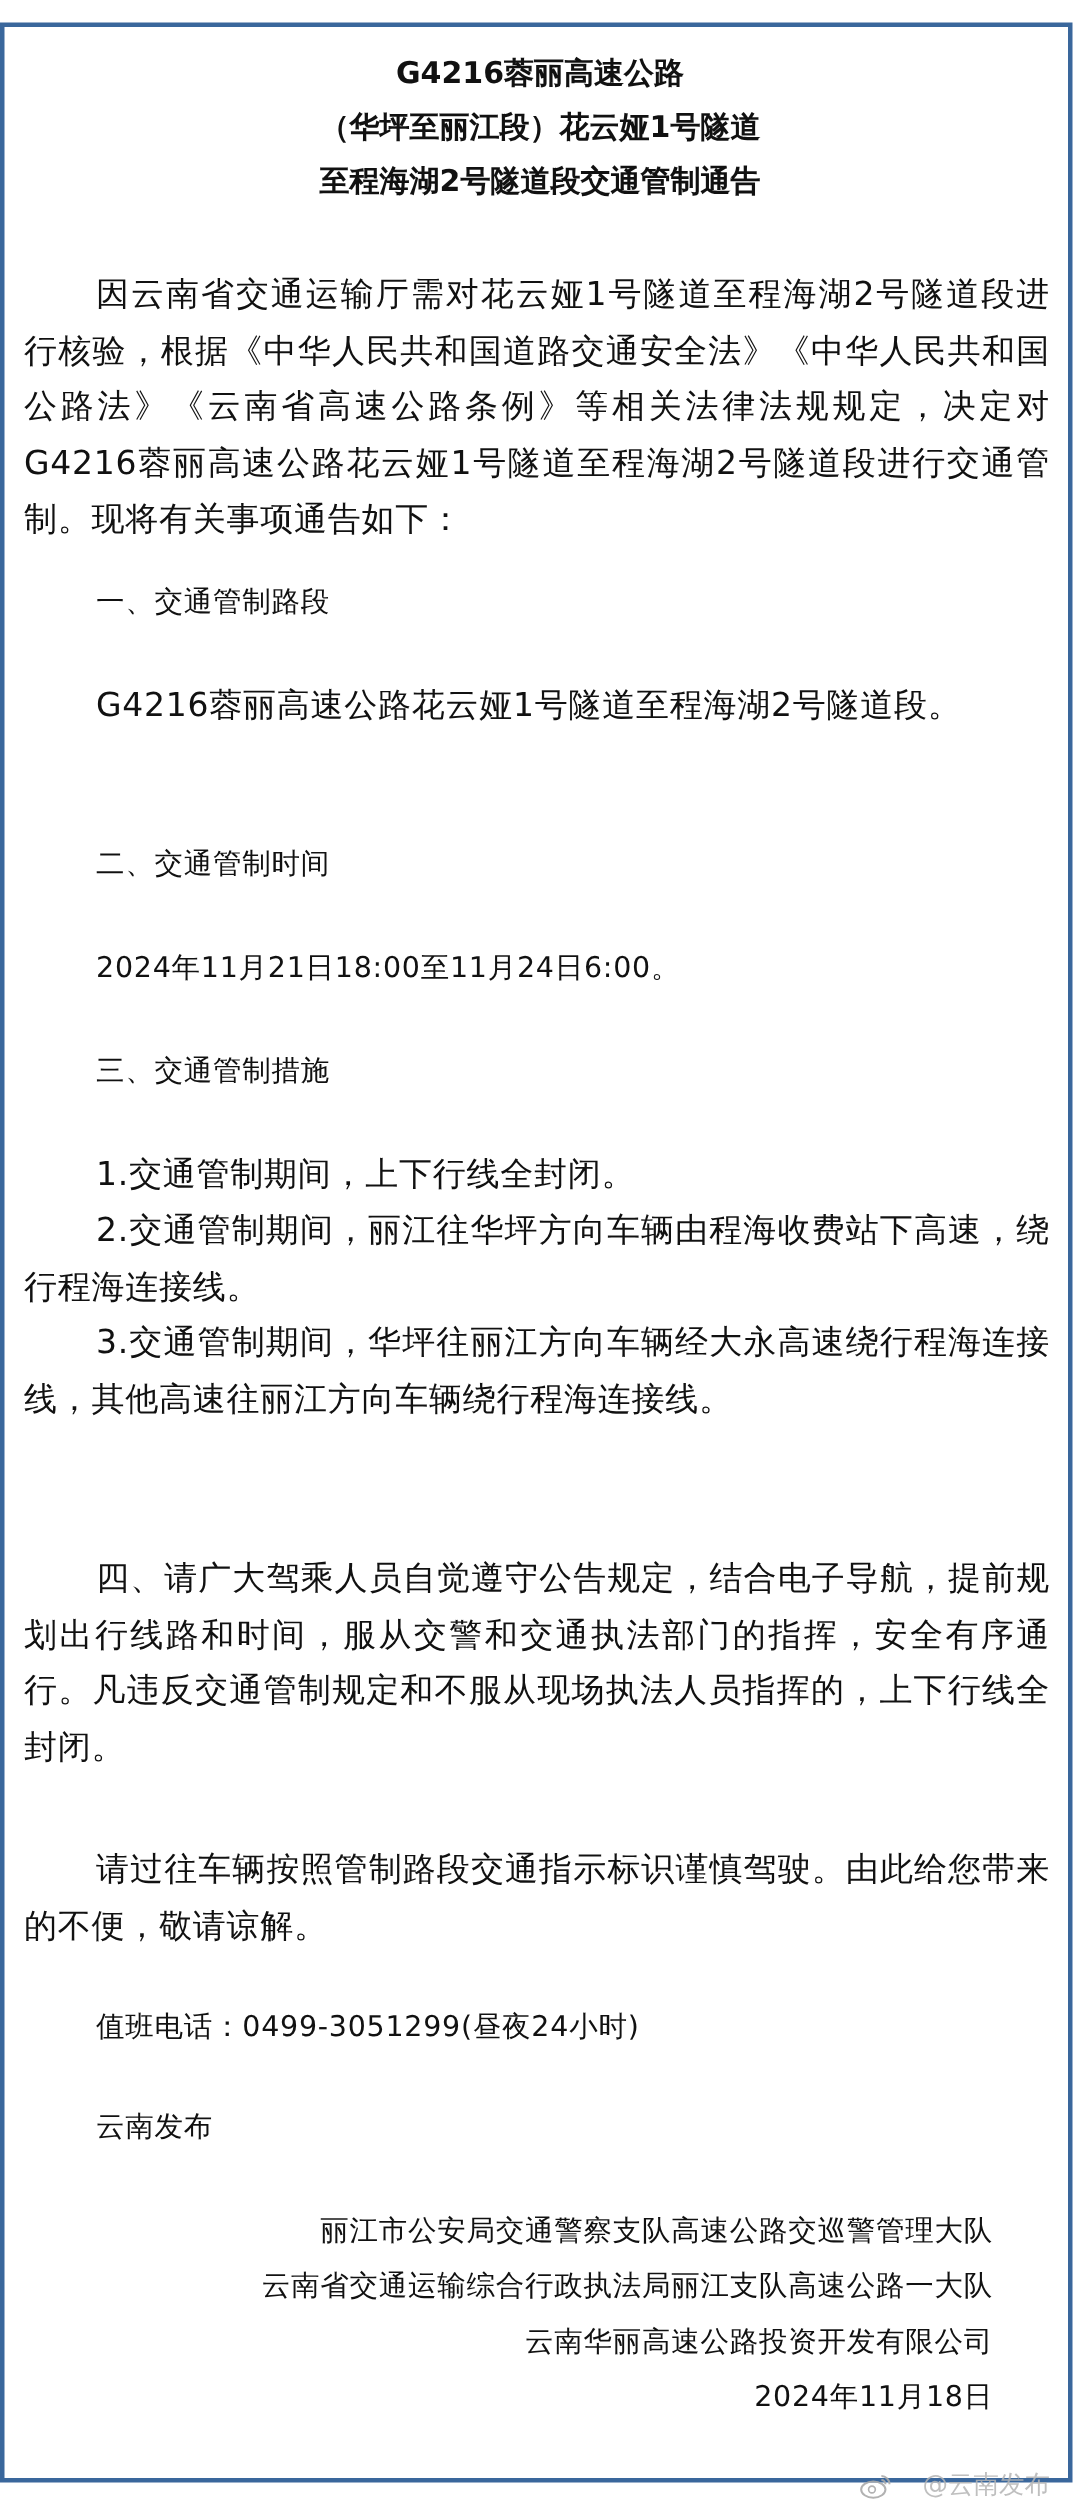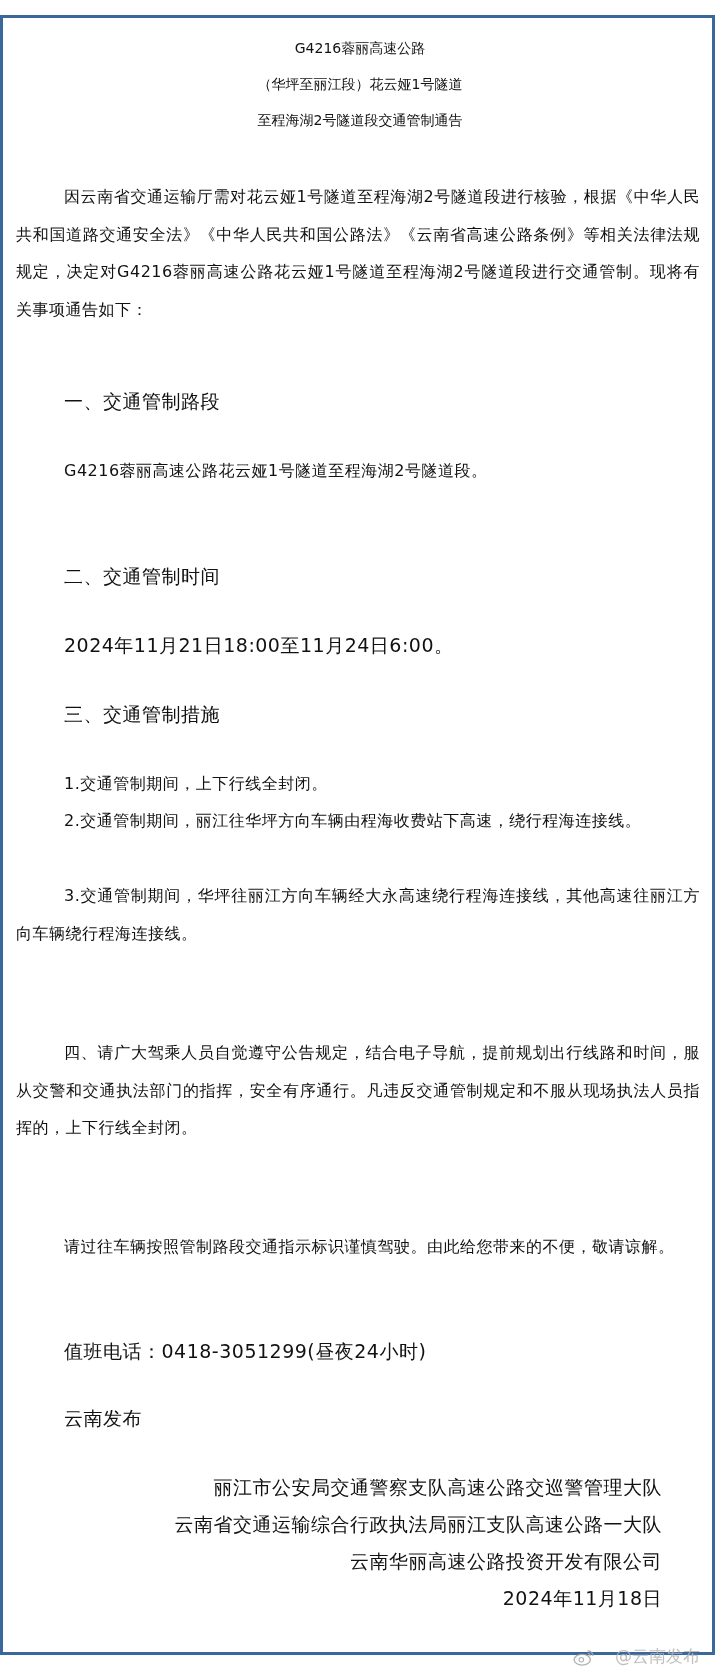--- a/index.html
+++ b/index.html
@@ -1,22 +1,22 @@
 <!DOCTYPE html>
 <html><head>
 <meta charset="utf-8">
 <style>
   html, body { margin: 0; padding: 0; background: #ffffff; }
   body { width: 720px; height: 1673px; position: relative; overflow: hidden;
          font-family: "DejaVu Sans", "Liberation Sans", sans-serif; color: #111; }
   .frame { position: absolute; left: 0; top: 15px; width: 715px; height: 1640px;
            border: 3px solid #3a679c; box-sizing: border-box; background: #fff; }
-  .title { position: absolute; left: 0; right: 0; text-align: center; font-weight: normal;
-           font-size: 14px; line-height: 36px; }
-  .p { position: absolute; left: 16px; width: 684px; font-size: 16px; line-height: 37.5px;
+  .title { position: absolute; left: 0; right: 0; text-align: center; font-weight: bold;
+           font-size: 20px; line-height: 36px; }
+  .p { position: absolute; left: 16px; width: 684px; font-size: 22px; line-height: 37.5px;
        letter-spacing: 0.5px; text-align: justify; }
   .indent { text-indent: 48px; }
   .line { position: absolute; font-size: 19px; line-height: 37.5px; letter-spacing: 0.5px; white-space: nowrap; }
   .right { right: 58px; text-align: right; }
   .watermark { position: absolute; right: 20px; top: 1645px; font-size: 17px; color: rgba(180,180,180,0.85);
                display: flex; align-items: center; gap: 20px; }
   .wm-icon { width: 22px; height: 18px; }
 </style>
 </head>
 <body>
@@ -37,21 +37,21 @@
 
 <div class="line" style="top:696px;left:64px">三、交通管制措施</div>
 <div class="p indent" style="top:765px">1.交通管制期间，上下行线全封闭。</div>
 <div class="p indent" style="top:802px">2.交通管制期间，丽江往华坪方向车辆由程海收费站下高速，绕行程海连接线。</div>
 <div class="p indent" style="top:877px">3.交通管制期间，华坪往丽江方向车辆经大永高速绕行程海连接线，其他高速往丽江方向车辆绕行程海连接线。</div>
 
 <div class="p indent" style="top:1034px">四、请广大驾乘人员自觉遵守公告规定，结合电子导航，提前规划出行线路和时间，服从交警和交通执法部门的指挥，安全有序通行。凡违反交通管制规定和不服从现场执法人员指挥的，上下行线全封闭。</div>
 
 <div class="p indent" style="top:1228px">请过往车辆按照管制路段交通指示标识谨慎驾驶。由此给您带来的不便，敬请谅解。</div>
 
-<div class="line" style="top:1333px;left:64px">值班电话：0418-3051299(昼夜24小时)</div>
+<div class="line" style="top:1333px;left:64px">值班电话：0499-3051299(昼夜24小时)</div>
 
 <div class="line" style="top:1400px;left:64px">云南发布</div>
 
 <div class="line right" style="top:1469px">丽江市公安局交通警察支队高速公路交巡警管理大队</div>
 <div class="line right" style="top:1506px">云南省交通运输综合行政执法局丽江支队高速公路一大队</div>
 <div class="line right" style="top:1543px">云南华丽高速公路投资开发有限公司</div>
 <div class="line right" style="top:1580px">2024年11月18日</div>
 
 <div class="watermark">
   <svg class="wm-icon" viewBox="0 0 24 20">

